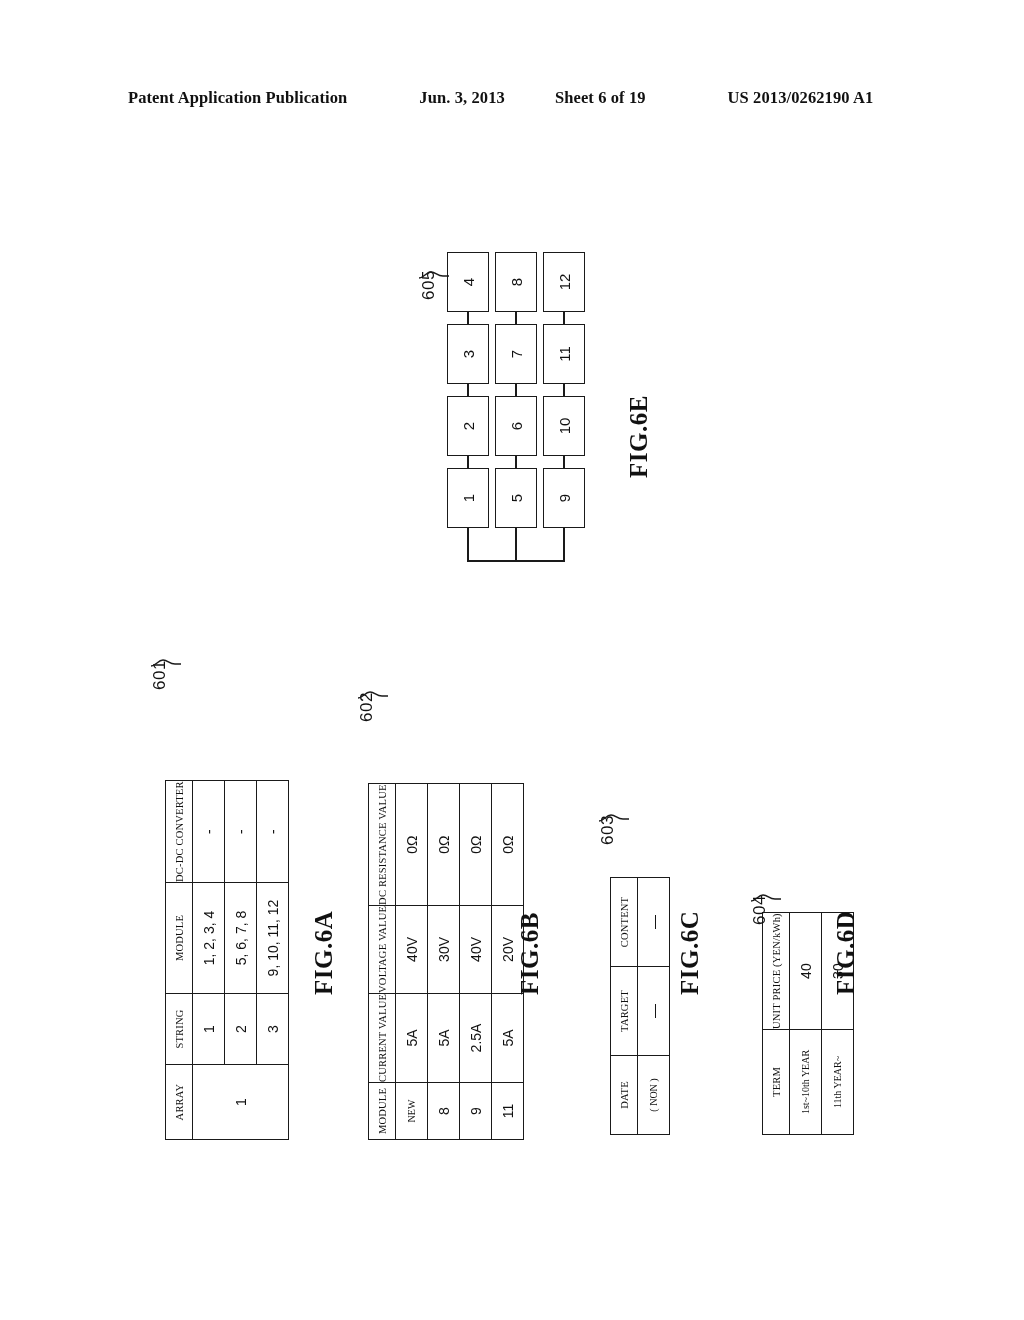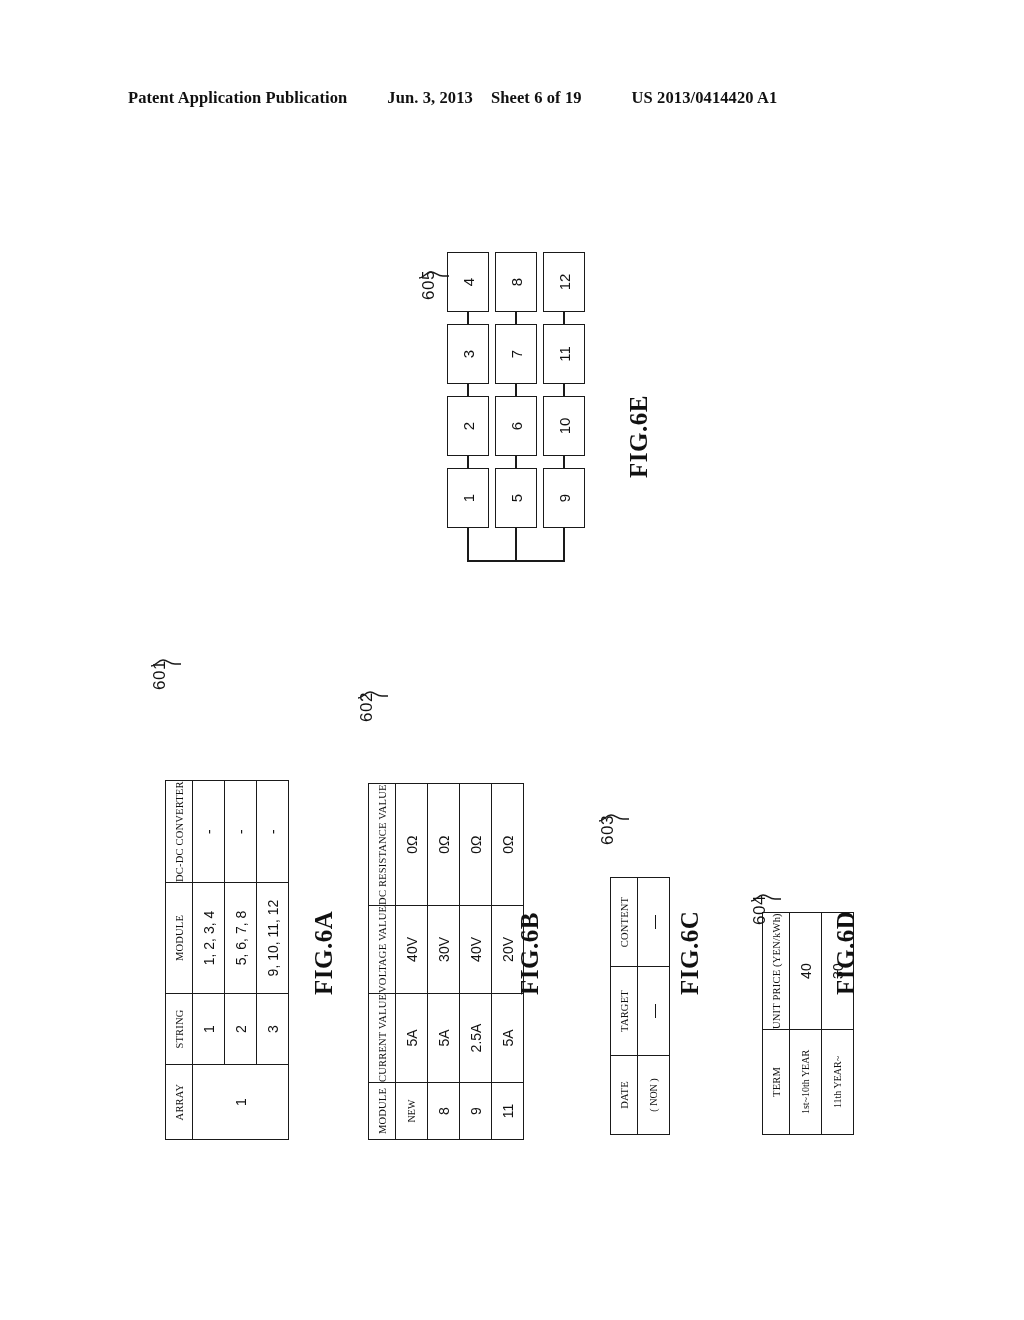--- a/index.html
+++ b/index.html
@@ -22,20 +22,21 @@
     top: 88px;
     left: 128px;
     width: 768px;
     display: flex;
     align-items: center;
     font-family: "Liberation Serif", serif;
     font-weight: bold;
     font-size: 16.5px;
     letter-spacing: 0.1px;
     white-space: nowrap;
+    gap: 32px;
   }
   .hdr-pub    { }
   .hdr-date   { margin-left: 40px; }
   .hdr-sheet  { margin-left: 18px; }
   .hdr-number { margin-left: 50px; }
 
   
   .fig {
     position: absolute;
     transform-origin: 0 0;
@@ -137,21 +138,21 @@
     background: #1a1a1a;
   }
 </style>
 </head>
 <body>
 
 <div class="pub-header">
   <span class="hdr-pub">Patent Application Publication</span>
   <span class="hdr-date">Jun. 3, 2013</span>
   <span class="hdr-sheet">Sheet 6 of 19</span>
-  <span class="hdr-number">US 2013/0414420 A1</span>
+  <span class="hdr-number">US 2013/0262190 A1</span>
 </div>
 
 <div id="fig6e-wrap">
 
   <div class="modbox" style="left:4px;  top:0px;   width:42px; height:60px;">
       <span>4</span>
     </div>
   <div class="modbox" style="left:4px;  top:72px;  width:42px; height:60px;">
       <span>3</span>
     </div>

